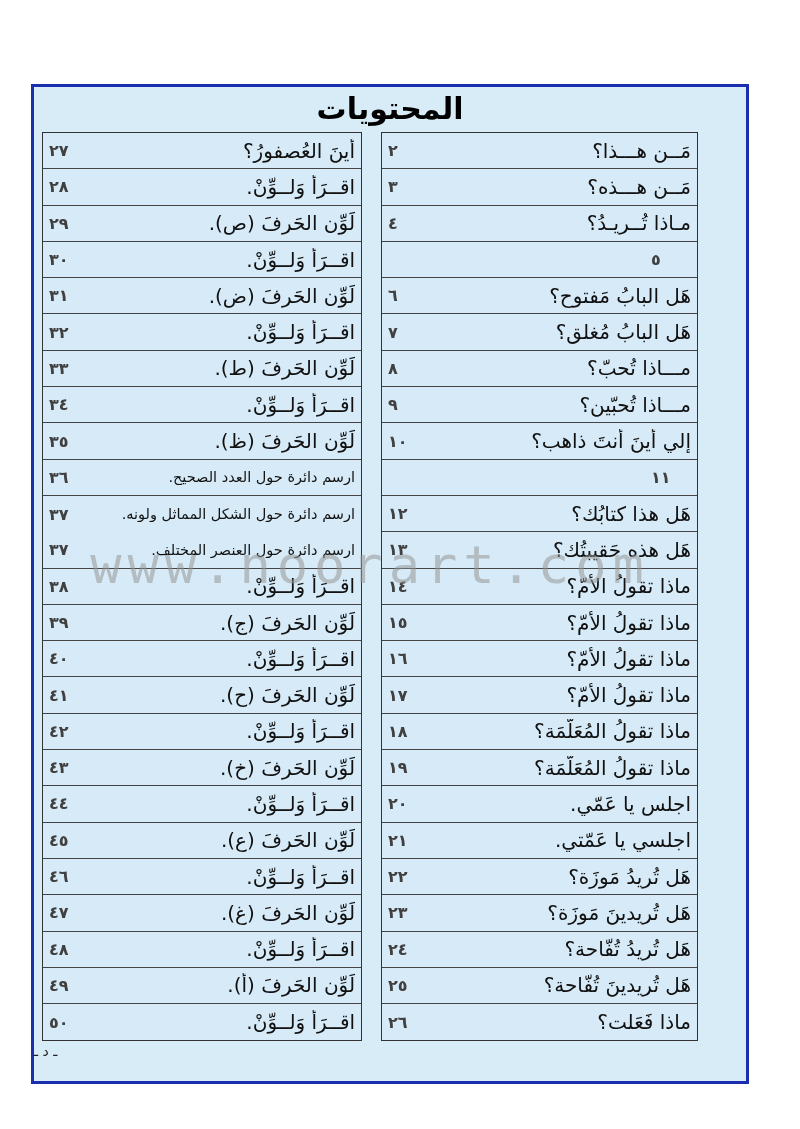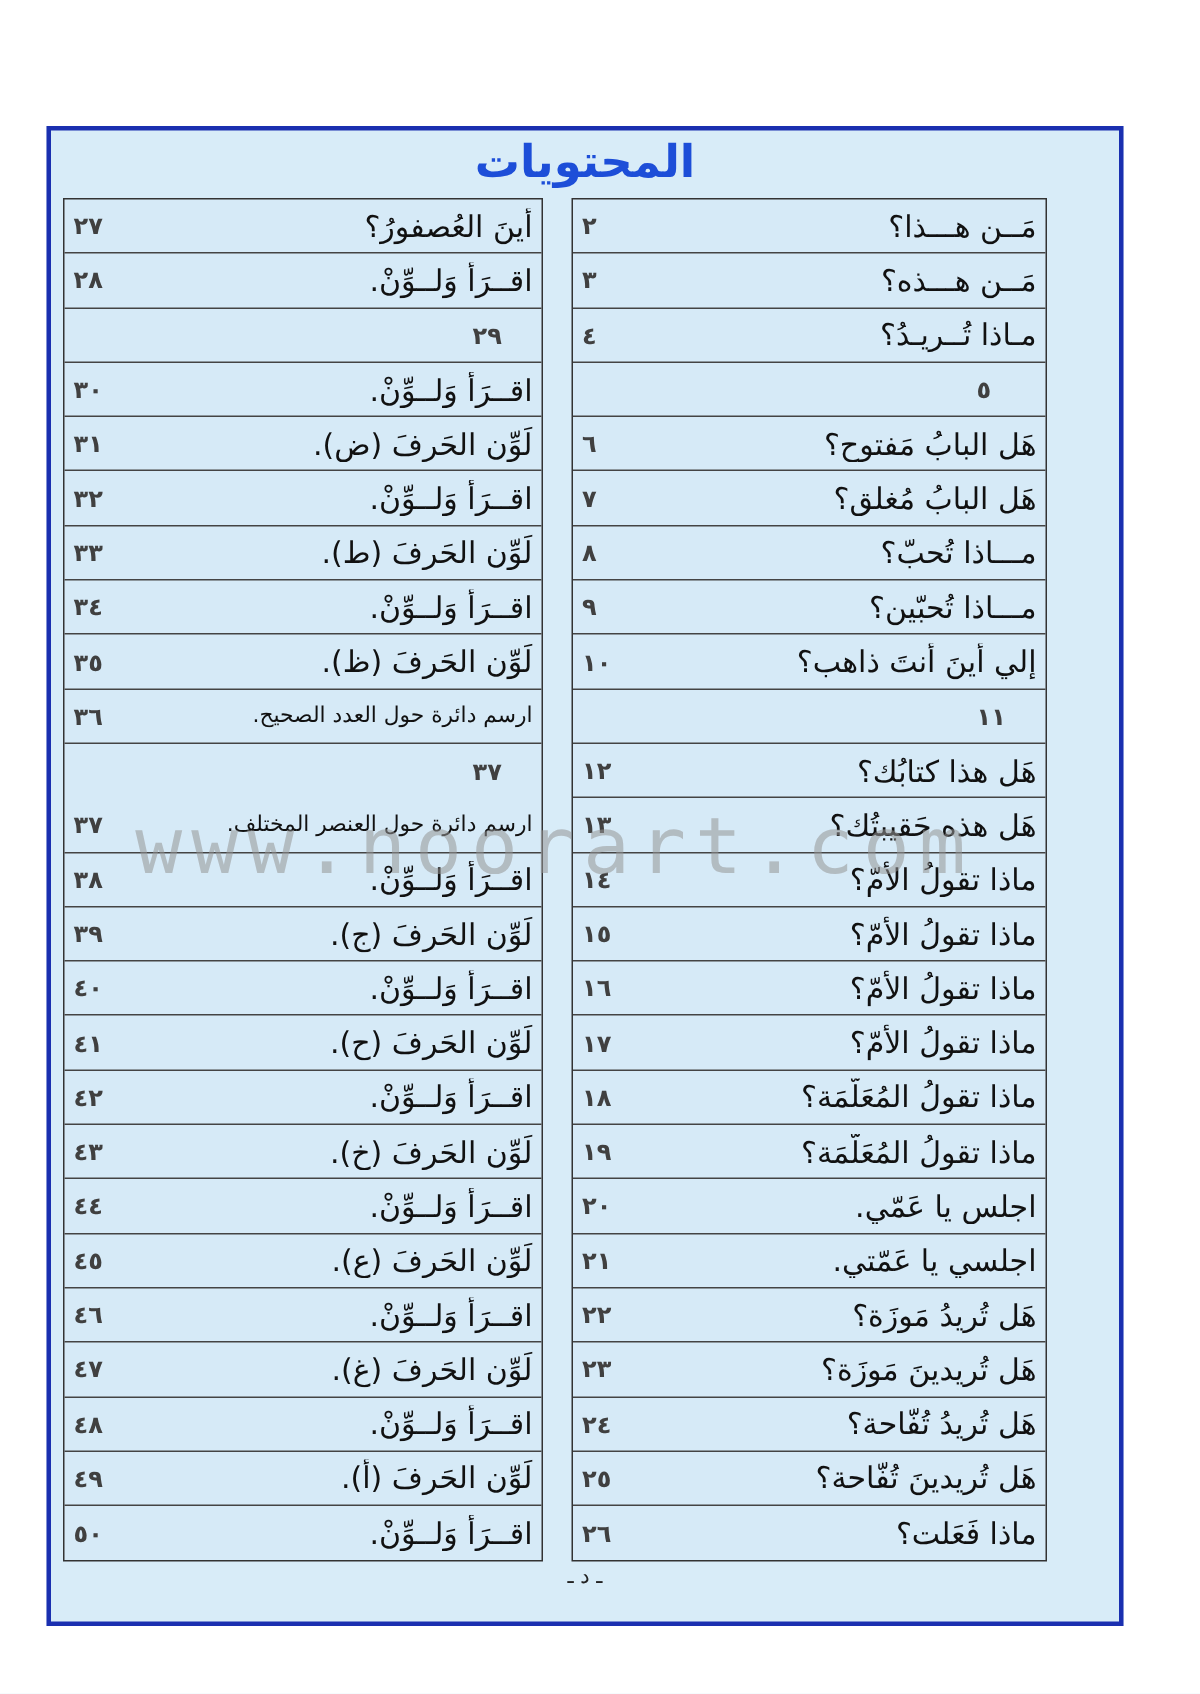--- a/index.html
+++ b/index.html
@@ -26,21 +26,21 @@
   }
   .title {
     position: absolute;
     left: 0;
     right: 0;
     top: 0;
     height: 44px;
     text-align: center;
     font-size: 30px;
     font-weight: bold;
-    color: #1d4ed8;
+    color: #000000;
     line-height: 44px;
     direction: rtl;
     font-family: "DejaVu Sans", sans-serif;
   }
   .toc-table {
     position: absolute;
     top: 45px;
     border: 1.5px solid #333;
     background: #d6eaf7;
     direction: rtl;
@@ -72,21 +72,21 @@
     text-align: left;
     font-size: 16px;
     color: #404040;
     font-weight: bold;
   }
   .page-number {
     position: absolute;
     left: 0;
     right: 0;
     bottom: 22px;
-    text-align: center;
+    text-align: left;
     font-size: 14px;
     color: #222;
     direction: rtl;
   }
   .watermark {
     position: absolute;
     left: 0;
     top: 535px;
     width: 740px;
     text-align: center;
@@ -207,20 +207,21 @@
   <div class="toc-table left" id="left-table">
       <div class="toc-row">
         <span class="toc-title">أينَ العُصفورُ؟</span>
         <span class="toc-page">٢٧</span>
       </div>
       <div class="toc-row">
         <span class="toc-title">اقــرَأ وَلــوِّنْ.</span>
         <span class="toc-page">٢٨</span>
       </div>
       <div class="toc-row">
+        <span class="toc-title">لَوِّن الحَرفَ (ص).</span>
         <span class="toc-page">٢٩</span>
       </div>
       <div class="toc-row">
         <span class="toc-title">اقــرَأ وَلــوِّنْ.</span>
         <span class="toc-page">٣٠</span>
       </div>
       <div class="toc-row">
         <span class="toc-title">لَوِّن الحَرفَ (ض).</span>
         <span class="toc-page">٣١</span>
       </div>
@@ -238,20 +239,21 @@
       </div>
       <div class="toc-row">
         <span class="toc-title">لَوِّن الحَرفَ (ظ).</span>
         <span class="toc-page">٣٥</span>
       </div>
       <div class="toc-row">
         <span class="toc-title small">ارسم دائرة حول العدد الصحيح.</span>
         <span class="toc-page">٣٦</span>
       </div>
       <div class="toc-row no-border">
+        <span class="toc-title small">ارسم دائرة حول الشكل المماثل ولونه.</span>
         <span class="toc-page">٣٧</span>
       </div>
       <div class="toc-row">
         <span class="toc-title small">ارسم دائرة حول العنصر المختلف.</span>
         <span class="toc-page">٣٧</span>
       </div>
       <div class="toc-row">
         <span class="toc-title">اقــرَأ وَلــوِّنْ.</span>
         <span class="toc-page">٣٨</span>
       </div>

